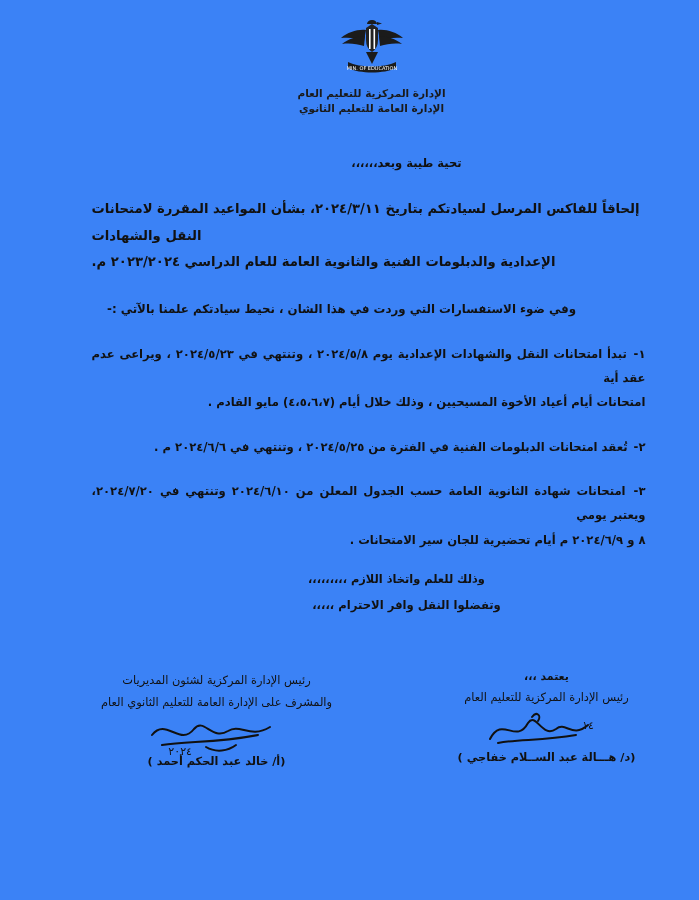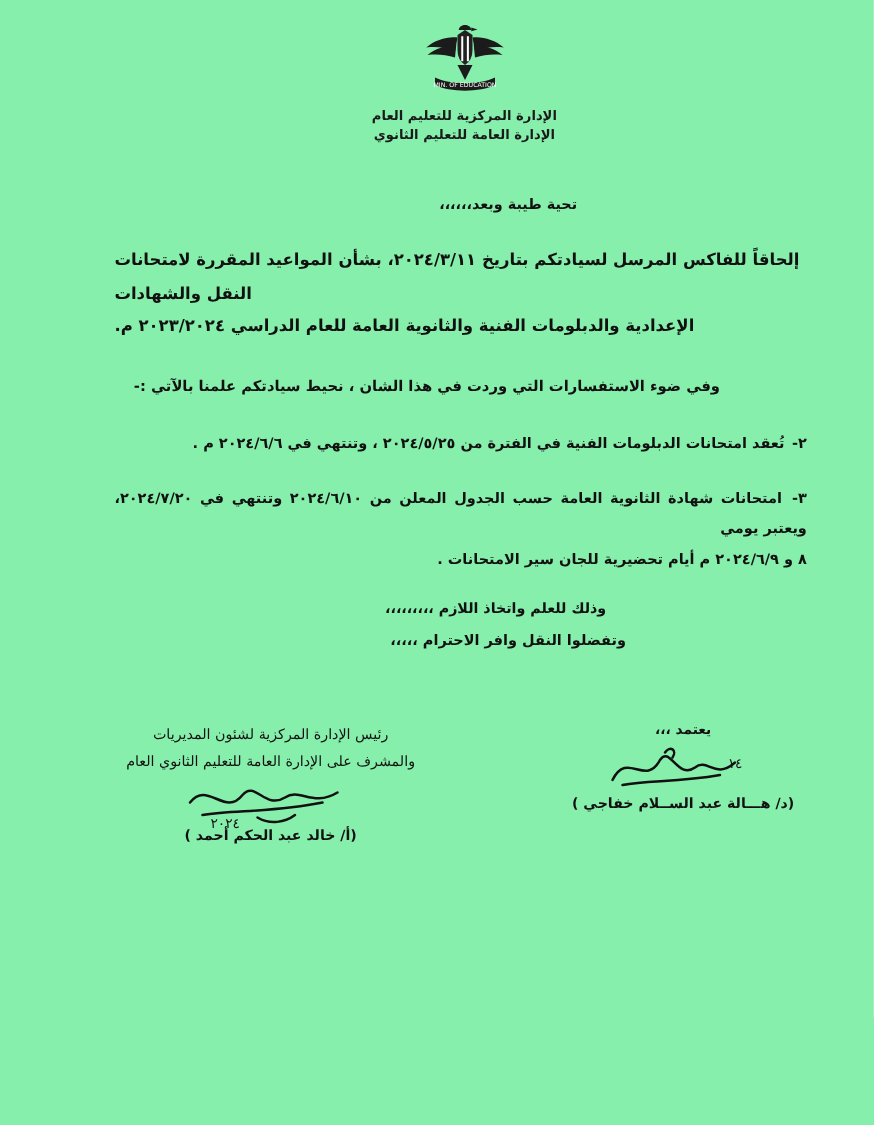--- a/index.html
+++ b/index.html
@@ -12,21 +12,21 @@
     height: 900px;
     font-family: "DejaVu Sans", sans-serif;
     color: #111111;
     position: relative;
     overflow: hidden;
   }
   .page {
     width: 699px;
     height: 900px;
     position: relative;
-    background: #86efac;
+    background: #3b82f6;
     box-sizing: border-box;
     padding-left: 44px;
   }
 
   
   .header {
     display: flex;
     flex-direction: column;
     align-items: center;
     padding-top: 18px;
@@ -209,20 +209,25 @@
 
     <div class="subject">
       <span>إلحاقاً للفاكس المرسل لسيادتكم بتاريخ ٢٠٢٤/٣/١١، بشأن المواعيد المقررة لامتحانات النقل والشهادات</span>
       <span class="l2">الإعدادية والدبلومات الفنية والثانوية العامة للعام الدراسي ٢٠٢٣/٢٠٢٤ م.</span>
     </div>
 
     <div class="intro">وفي ضوء الاستفسارات التي وردت في هذا الشان ، نحيط سيادتكم علمنا بالآتي :-</div>
 
     <div class="clauses">
 
+      <div class="clause">
+        <span class="num">١-</span>
+        <span>تبدأ امتحانات النقل والشهادات الإعدادية يوم ٢٠٢٤/٥/٨ ، وتنتهي في ٢٠٢٤/٥/٢٣ ، ويراعى عدم عقد أية</span>
+        <span class="second-line">امتحانات أيام أعياد الأخوة المسيحيين ، وذلك خلال أيام (٤،٥،٦،٧) مايو القادم .</span>
+      </div>
 
       <div class="clause">
         <span class="num">٢-</span>
         <span>تُعقد امتحانات الدبلومات الفنية في الفترة من ٢٠٢٤/٥/٢٥ ، وتنتهي في ٢٠٢٤/٦/٦ م .</span>
       </div>
 
       <div class="clause">
         <span class="num">٣-</span>
         <span>امتحانات شهادة الثانوية العامة حسب الجدول المعلن من ٢٠٢٤/٦/١٠ وتنتهي في ٢٠٢٤/٧/٢٠، ويعتبر يومي</span>
         <span class="second-line">٨ و ٢٠٢٤/٦/٩ م أيام تحضيرية للجان سير الامتحانات .</span>
@@ -232,20 +237,21 @@
 
     <div class="closing1">وذلك للعلم واتخاذ اللازم ،،،،،،،،،</div>
     <div class="closing2">وتفضلوا النقل وافر الاحترام ،،،،،</div>
 
   </div>
 
   <div class="signatures">
 
     <div class="sig-block sig-right">
       <div class="sig-approved">يعتمد ،،،</div>
+      <div class="sig-line">رئيس الإدارة المركزية للتعليم العام</div>
       <div class="sig-space">
         <div class="scribble">
           <svg width="150" height="44" viewBox="0 0 150 44" xmlns="http://www.w3.org/2000/svg">
             <g fill="none" stroke="#111" stroke-width="2" stroke-linecap="round">
               <path d="M18 30 C30 6 44 36 56 14 C64 2 70 30 84 20 C94 12 100 30 116 16"></path>
               <path d="M26 34 C46 30 70 32 104 26"></path>
               <path d="M60 8 C64 2 70 6 66 12"></path>
             </g>
             <text x="122" y="20" font-size="11" fill="#111" font-family="DejaVu Sans, sans-serif">١٤</text>
           </svg>

